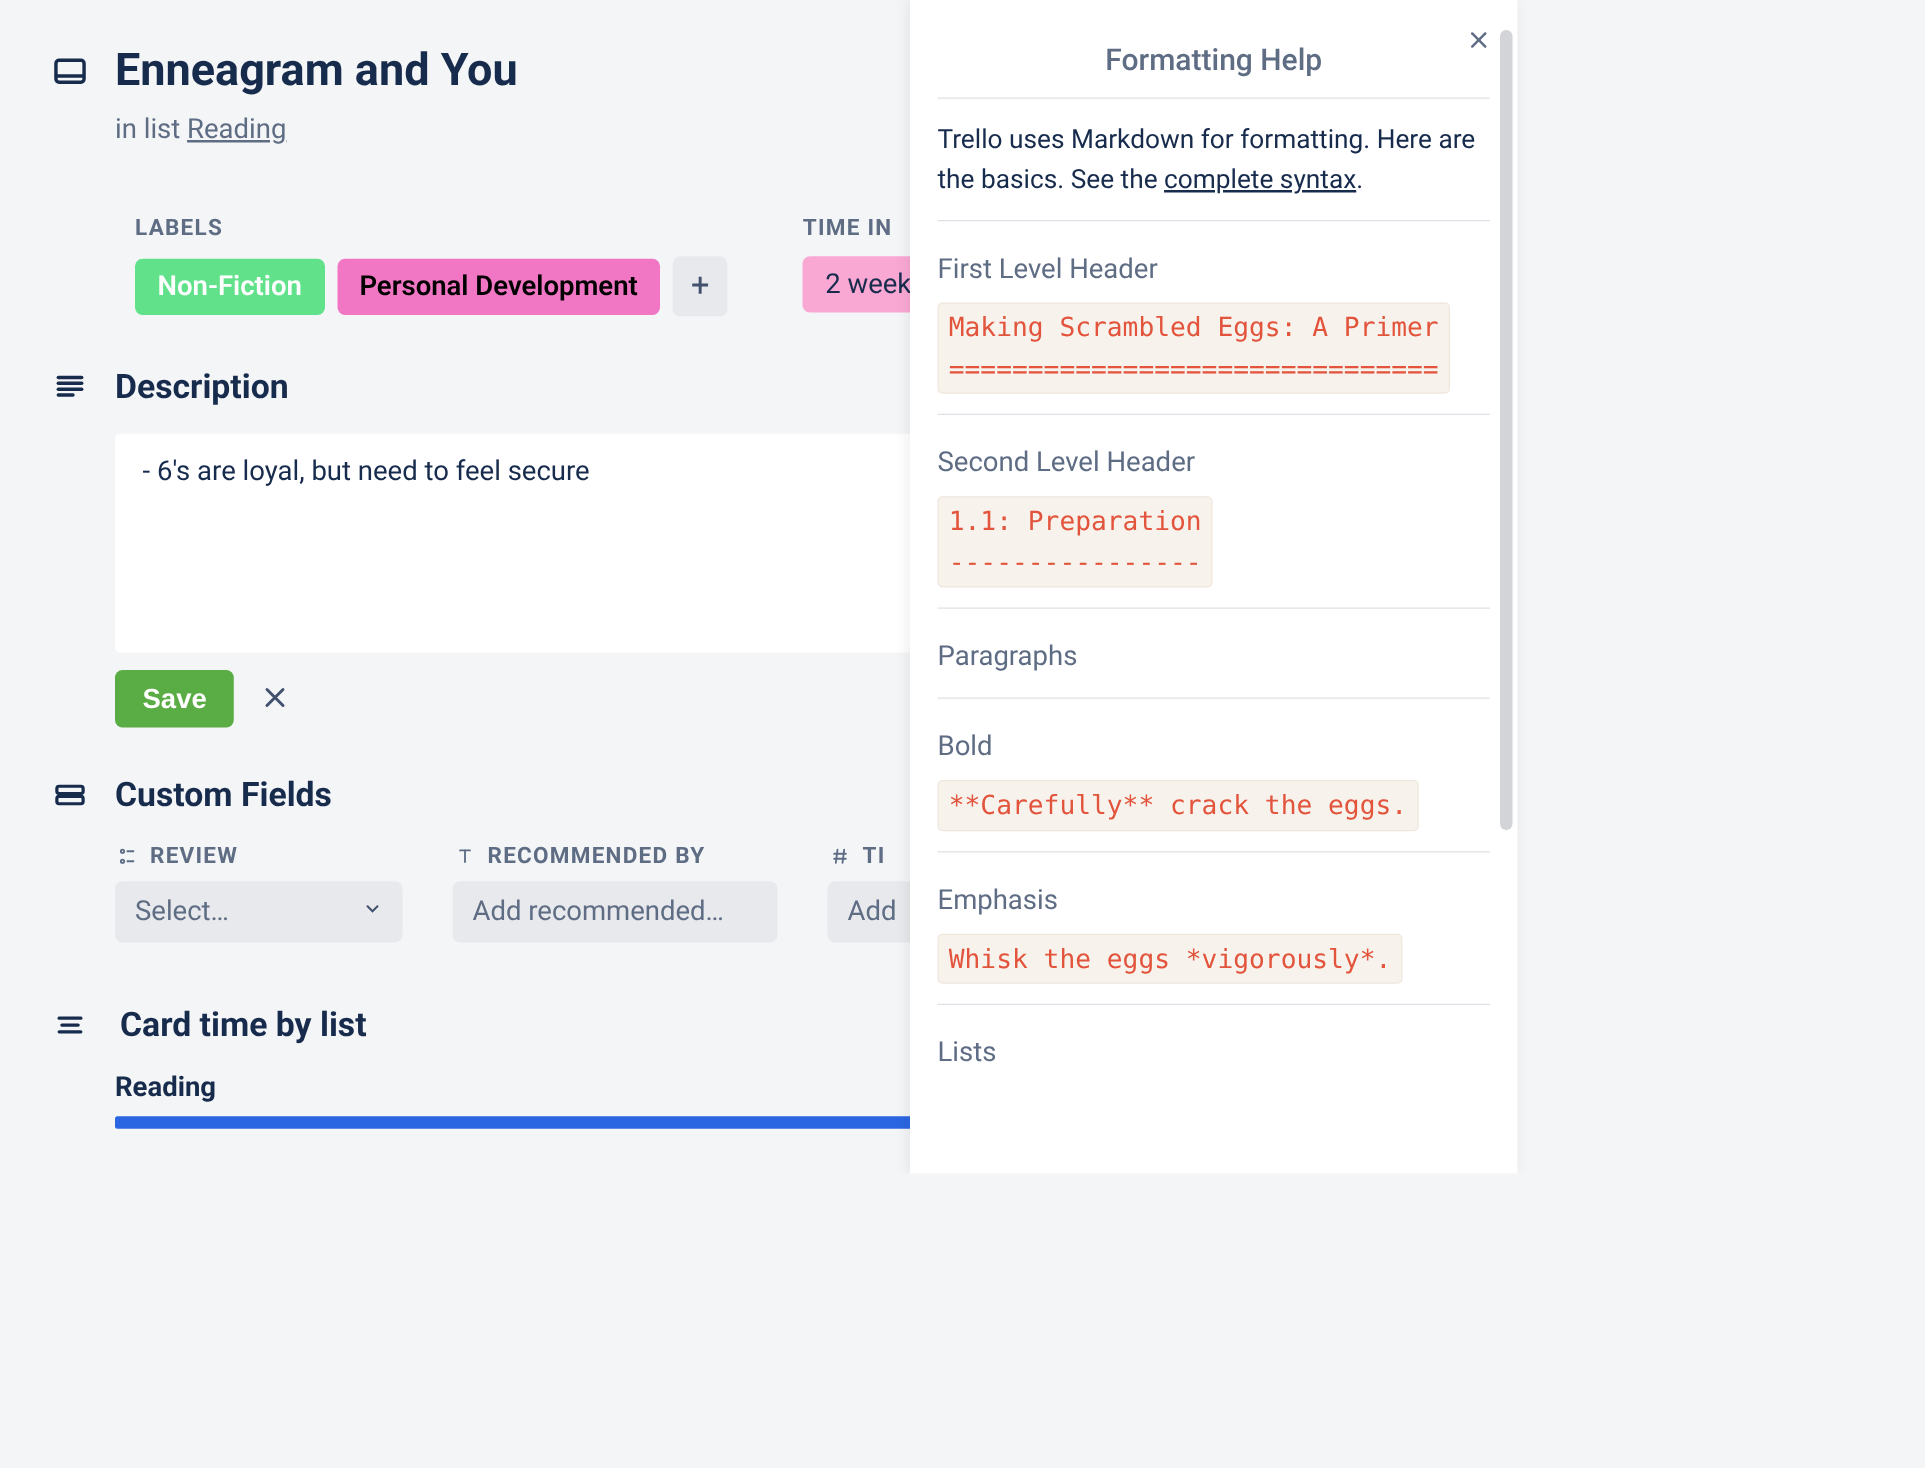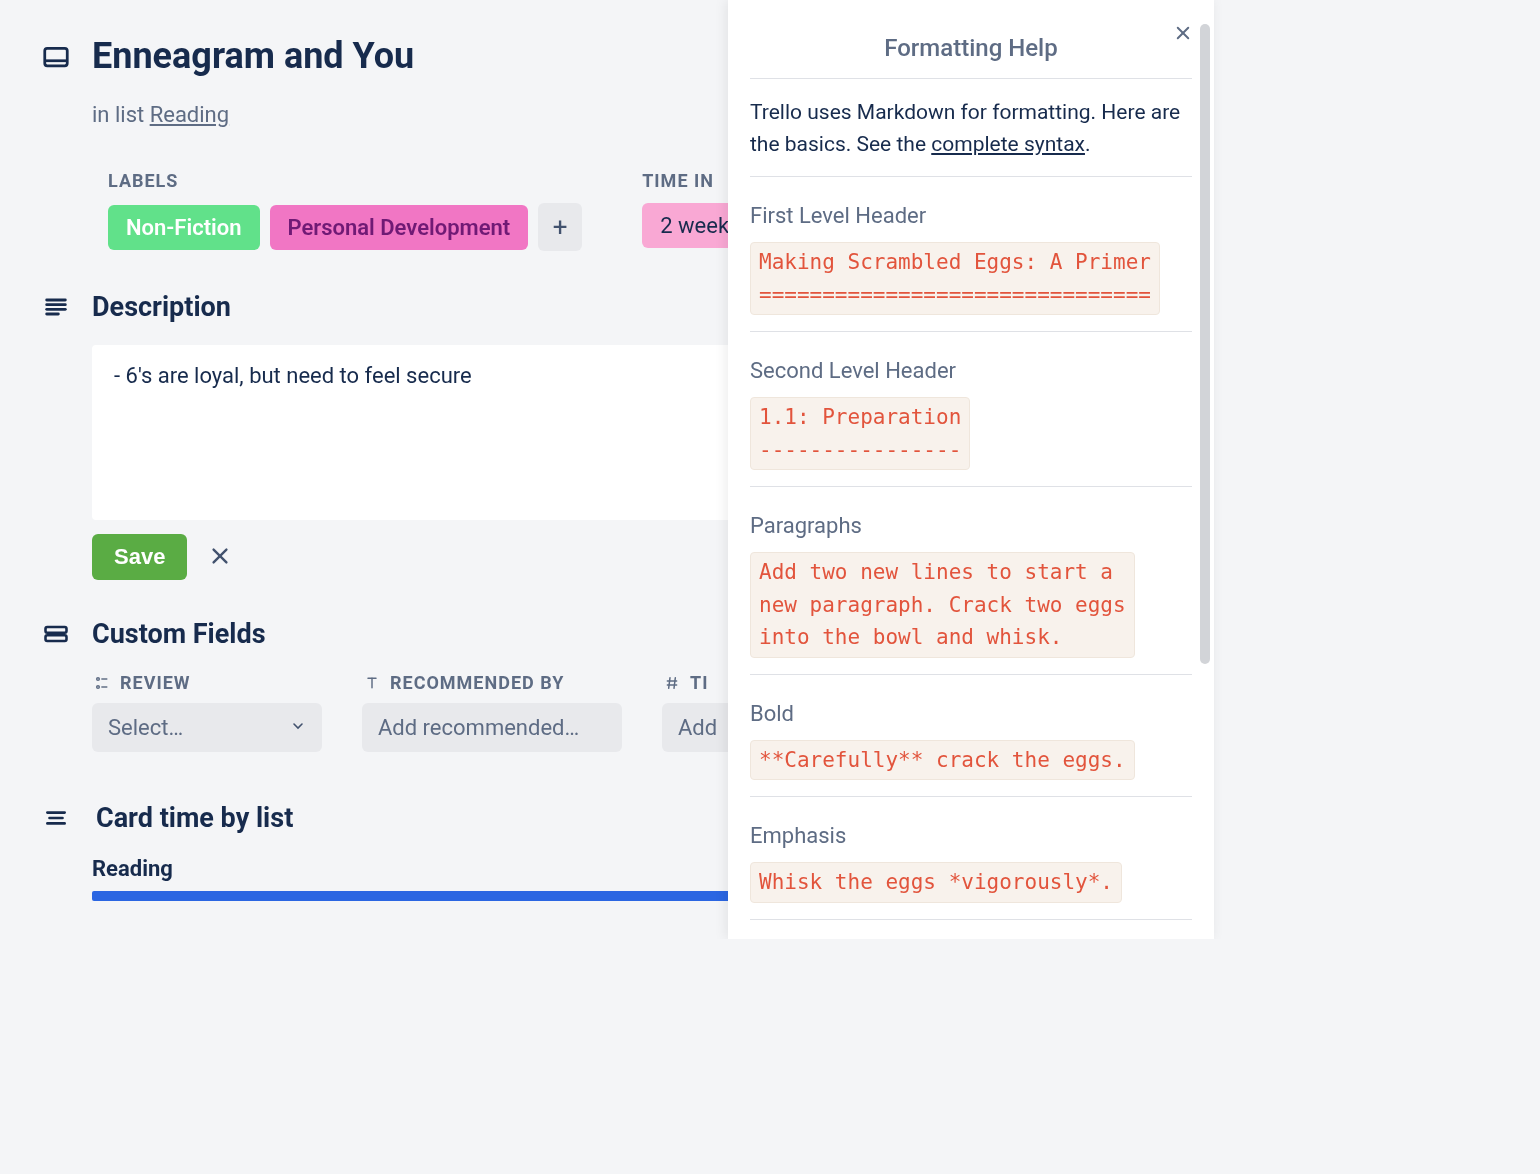--- a/index.html
+++ b/index.html
@@ -33,34 +33,34 @@
     justify-content: center;
     color: #172b4d;
     flex-shrink: 0;
   }
 
   
   .title-row {
     display: flex;
     align-items: flex-start;
     gap: 20px;
-    margin-bottom: 24px;
+    margin-bottom: 13px;
   }
   .title-row .section-icon { margin-top: 6px; }
   .card-title {
     font-size: 36px;
     font-weight: 700;
     color: #172b4d;
     line-height: 1.2;
   }
   .list-info {
     margin-left: 52px;
     font-size: 22px;
     color: #5e6c84;
-    margin-bottom: 43px;
+    margin-bottom: 56px;
   }
   .list-link {
     text-decoration: underline;
     color: #5e6c84;
     cursor: pointer;
   }
 
   
   .inline-section-row {
     display: flex;
@@ -78,21 +78,21 @@
   .labels-wrap {
     display: flex;
     align-items: center;
     gap: 10px;
   }
   .label-pill {
     padding: 10px 18px;
     border-radius: 6px;
     font-size: 22px;
     font-weight: 600;
-    color: #701a75;
+    color: #000000;
     cursor: pointer;
   }
   .label-green { background: #61e18a; color: #fff; }
   .label-pink  { background: #f176c4; }
   .label-add {
     width: 44px; height: 48px;
     background: #e8e9ec;
     border-radius: 6px;
     display: flex; align-items: center; justify-content: center;
     font-size: 26px; color: #42526e; cursor: pointer;
@@ -463,23 +463,20 @@
 
     <div class="fmt-block">
       <div class="fmt-label">Second Level Header</div>
       <span class="fmt-code block">1.1: Preparation
 ----------------</span>
       <hr class="fmt-hr">
     </div>
 
     <div class="fmt-block">
       <div class="fmt-label">Paragraphs</div>
-      <span class="fmt-code block">Add two new lines to start a
-new paragraph. Crack two eggs
-into the bowl and whisk.</span>
       <hr class="fmt-hr">
     </div>
 
     <div class="fmt-block">
       <div class="fmt-label">Bold</div>
       <span class="fmt-code">**Carefully** crack the eggs.</span>
       <hr class="fmt-hr">
     </div>
 
     <div class="fmt-block">

